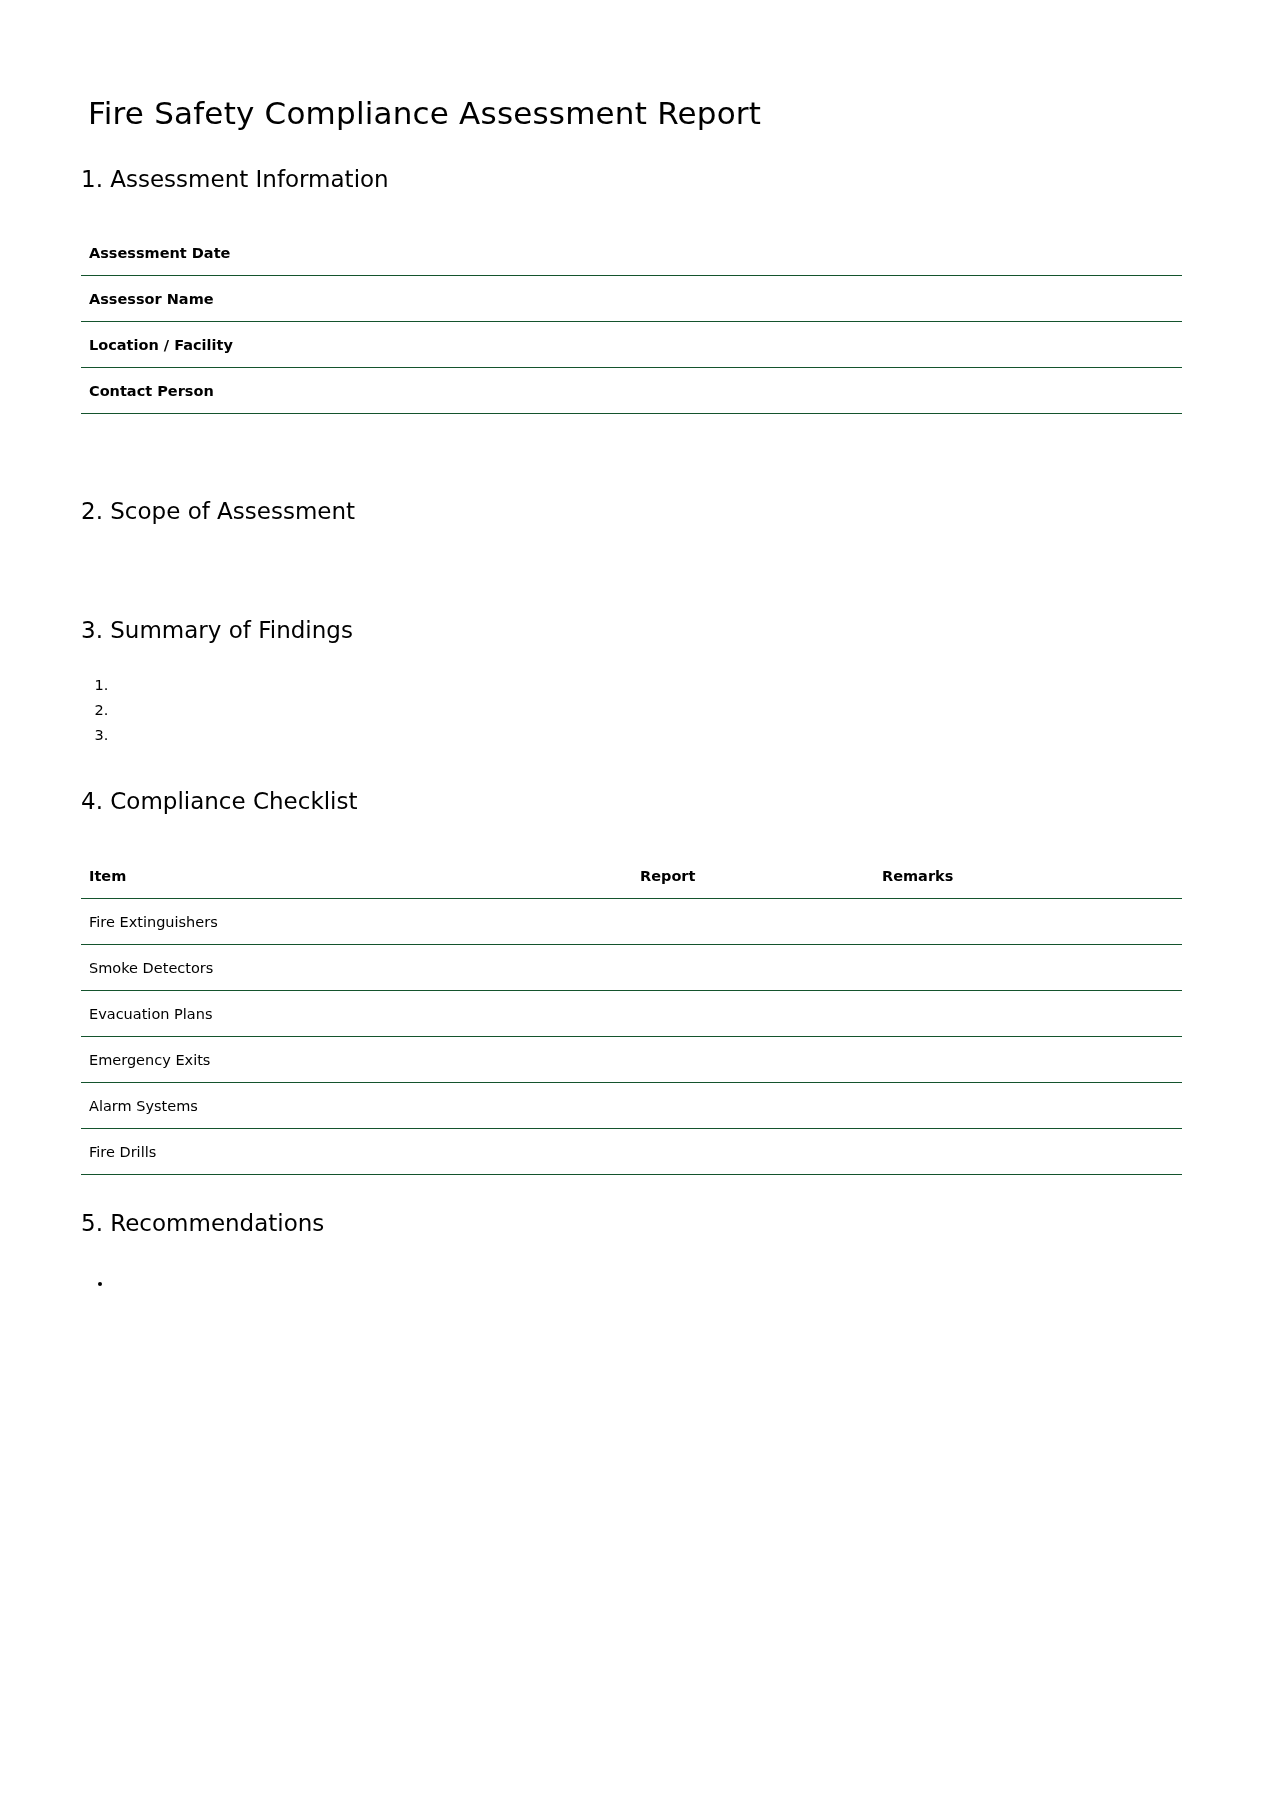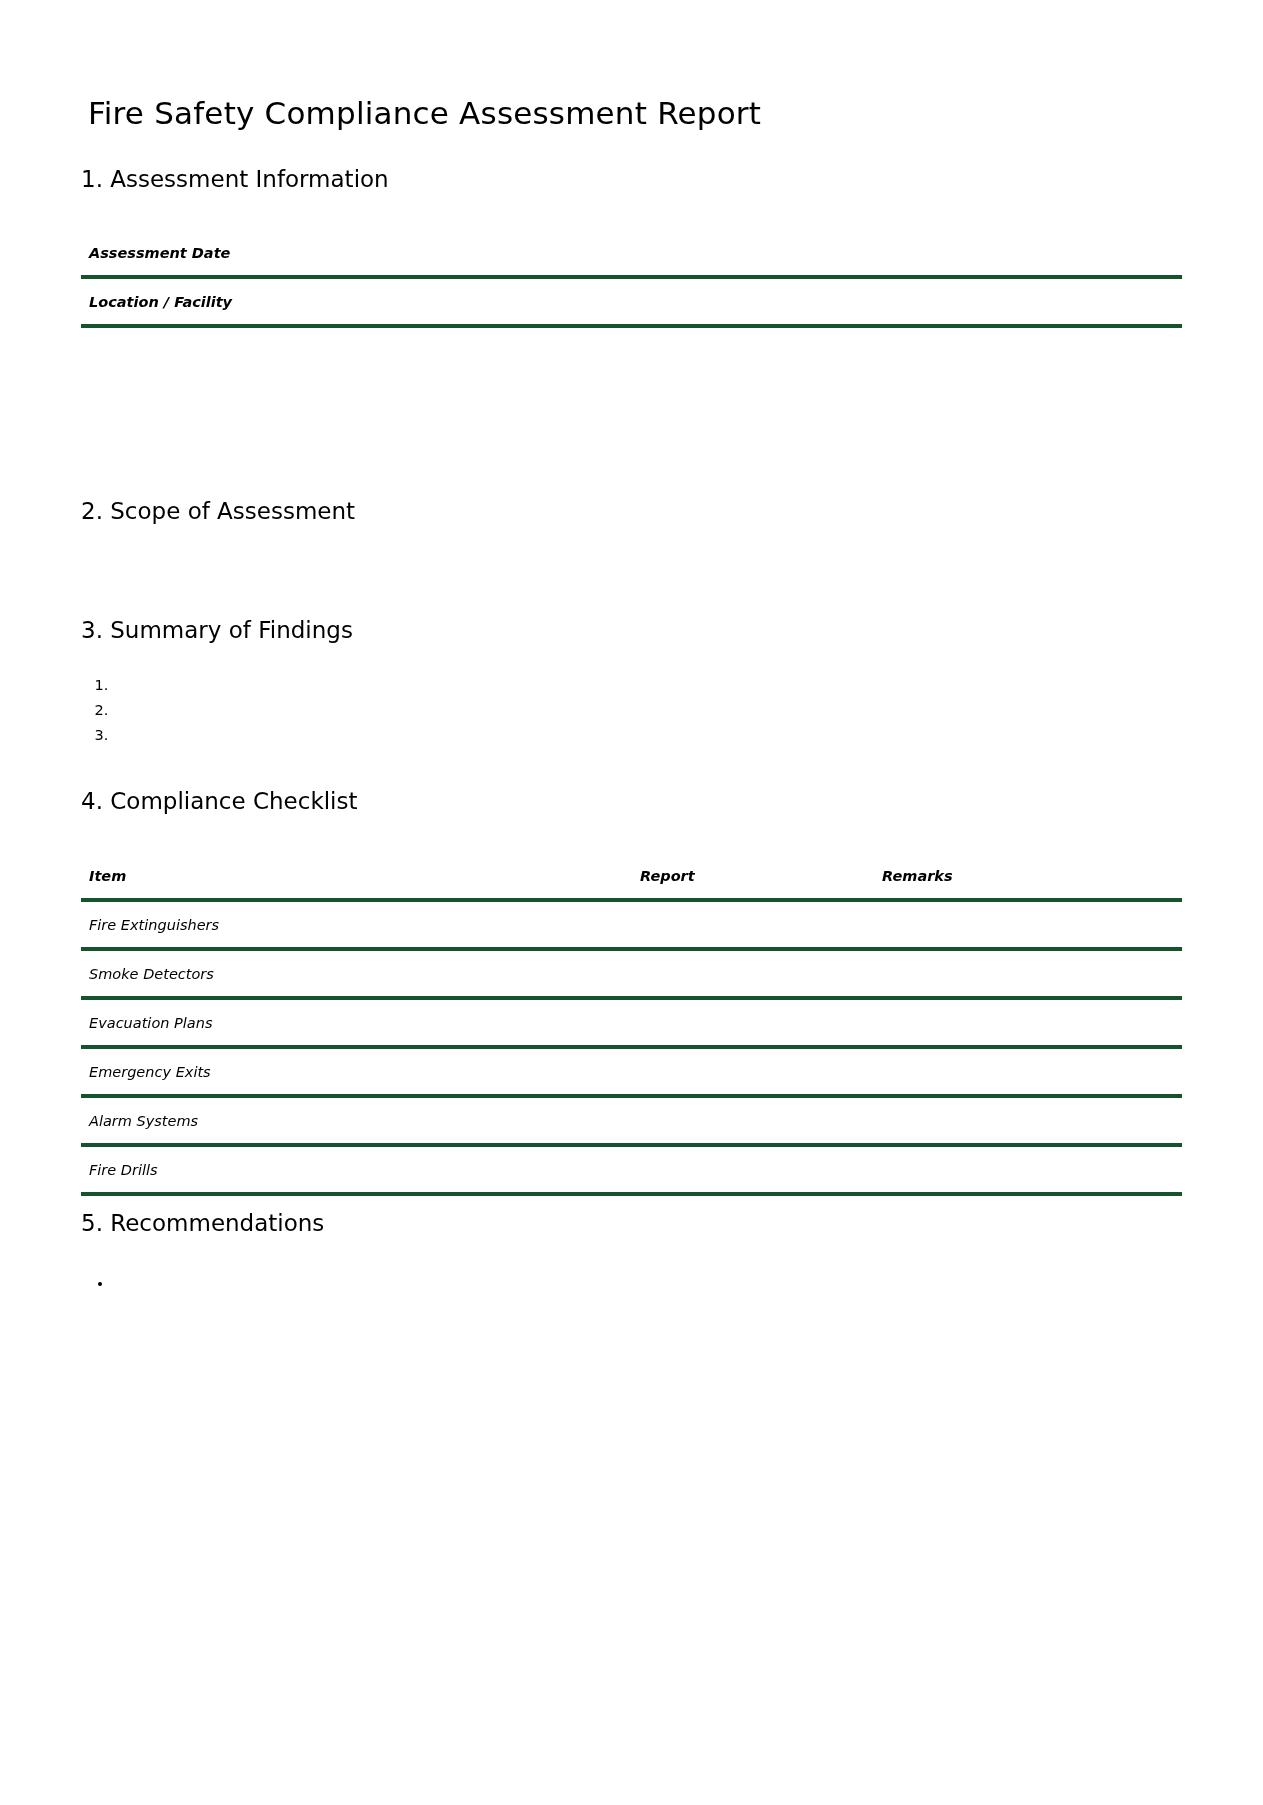--- a/index.html
+++ b/index.html
@@ -16,22 +16,22 @@
     font-family: "DejaVu Sans", sans-serif; white-space: nowrap;
   }
   h2 {
     position: absolute; left: 0; margin: 0;
     font-size: 23px; font-weight: 400; white-space: nowrap;
     font-family: "DejaVu Sans", sans-serif;
   }
   table { position: absolute; left: 0; width: 1101px; border-collapse: collapse; }
   td, th {
     height: 45px; padding: 0 8px; text-align: left; vertical-align: middle;
-    border-bottom: 4px solid #14532d;
-    font-size: 14.5px; font-family: "DejaVu Sans", sans-serif; font-style: italic;
+    border-bottom: 1px solid #14532d;
+    font-size: 14.5px; font-family: "DejaVu Sans", sans-serif;
   }
   .info td.label { font-weight: bold; }
   .check th { font-weight: bold; }
   .check td { font-weight: normal; }
   ol, ul { position: absolute; left: 0; margin: 0; padding-left: 32px; font-size: 14.5px; }
   ol li { height: 25px; line-height: 25px; }
   ul li { height: 25px; line-height: 25px; }
 </style>
 </head>
 <body>
@@ -41,21 +41,29 @@
   <h1>Fire Safety Compliance Assessment Report</h1>
 
   <h2 style="top:166px">1. Assessment Information</h2>
   <table class="info" style="top:230px">
     <tbody>
       <tr>
         <td class="label" style="width:200px">Assessment Date</td>
         <td></td>
       </tr>
       <tr>
+        <td class="label">Assessor Name</td>
+        <td></td>
+      </tr>
+      <tr>
         <td class="label">Location / Facility</td>
+        <td></td>
+      </tr>
+      <tr>
+        <td class="label">Contact Person</td>
         <td></td>
       </tr>
     </tbody>
   </table>
 
   <h2 style="top:498px">2. Scope of Assessment</h2>
   <div style="position:absolute;top:545px;left:0;font-size:14.5px"></div>
 
   <h2 style="top:617px">3. Summary of Findings</h2>
   <ol style="top:673px">

